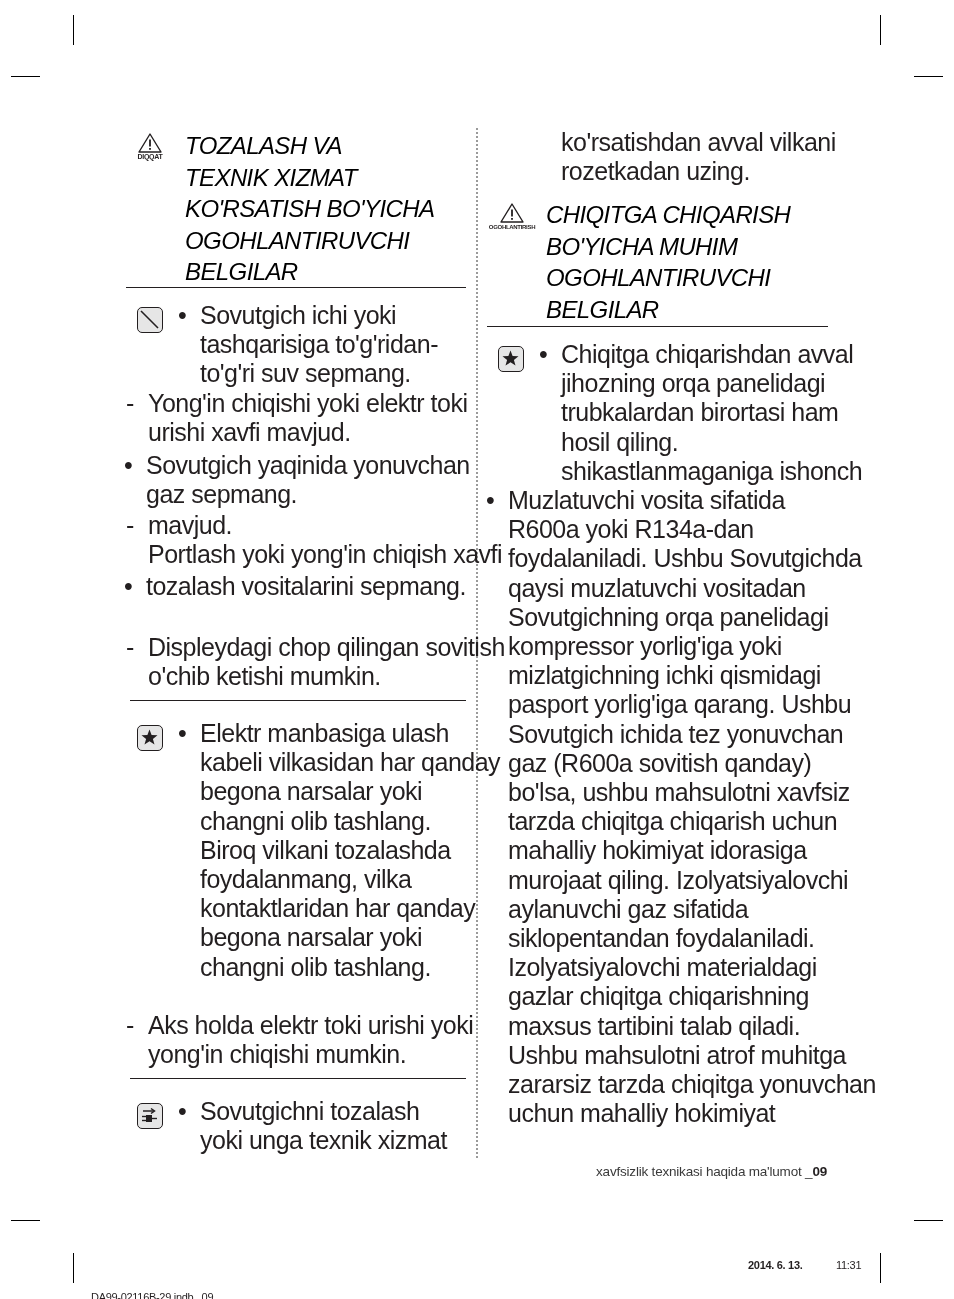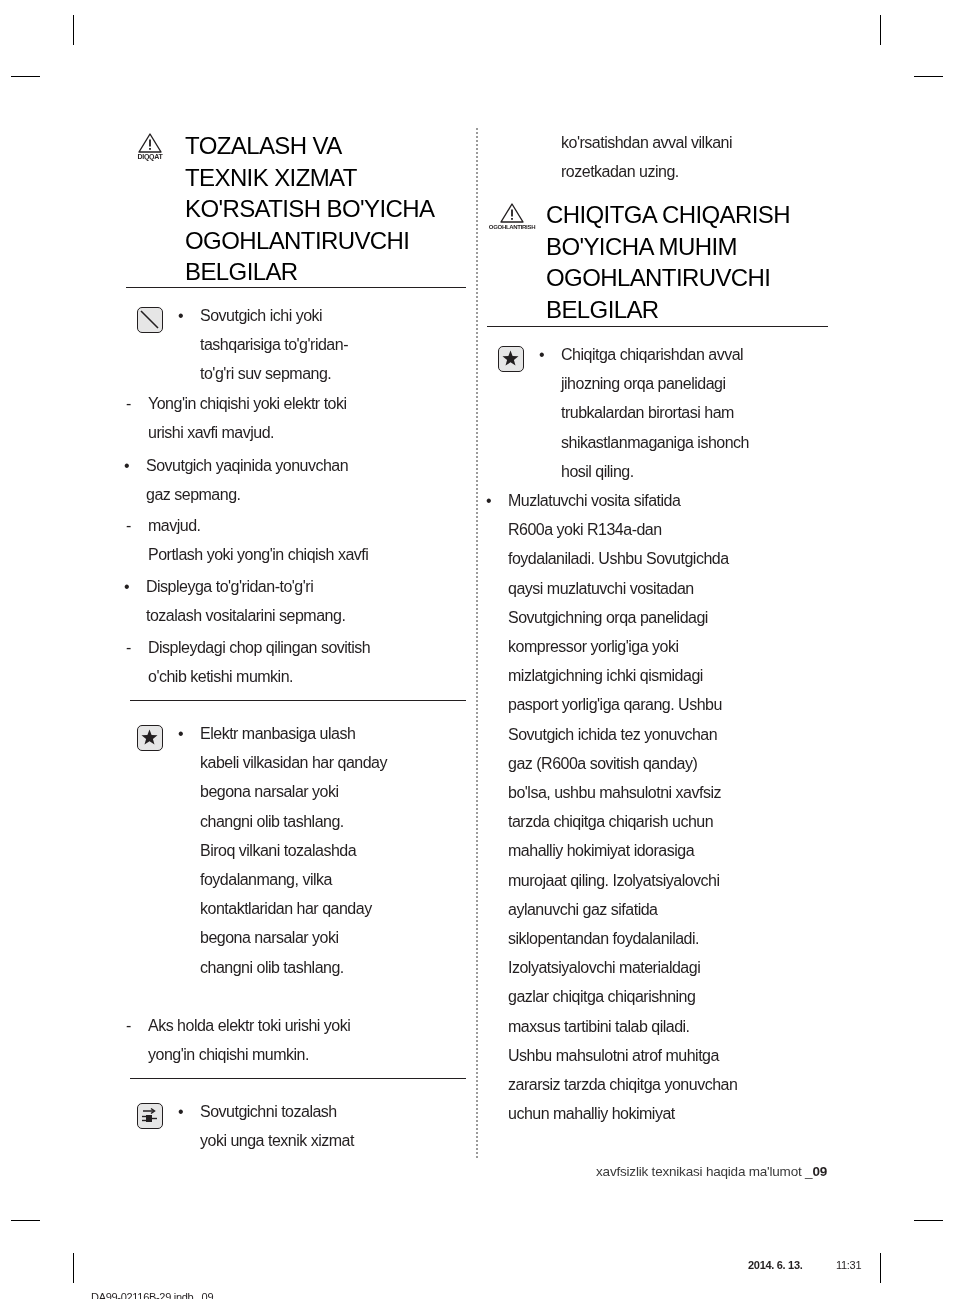--- a/index.html
+++ b/index.html
@@ -3,23 +3,23 @@
 <meta charset="utf-8">
 <style>
   html, body { margin: 0; padding: 0; background: #ffffff; }
   body { width: 954px; height: 1299px; position: relative; overflow: hidden;
          font-family: "Liberation Sans", "DejaVu Sans", sans-serif; color: #231f20; }
   .crop { position: absolute; background: #000; }
   .heading { position: absolute; display: flex; }
   .warn-icon { width: 44px; text-align: center; flex: none; }
   .warn-icon svg { display: block; margin: 0 auto; }
   .warn-label { font-size: 7px; font-weight: bold; letter-spacing: -0.3px; line-height: 8px; display: block; }
-  .heading-title { font-size: 24px; line-height: 31.5px; letter-spacing: -0.6px; color: #000; }
+  .heading-title { font-size: 24px; line-height: 31.5px; letter-spacing: -0.6px; color: #000; font-style: italic; }
   .rule { position: absolute; height: 1px; background: #231f20; }
-  .txt { position: absolute; font-size: 16px; line-height: 29.2px; letter-spacing: -0.5px; color: #231f20; }
+  .txt { position: absolute; font-size: 25px; line-height: 29.2px; letter-spacing: -0.5px; color: #231f20; }
   .item { position: absolute; display: flex; }
   .bullet { width: 22px; flex: none; }
   .dash { width: 22px; flex: none; padding-left: 2px; }
   .sym { position: absolute; width: 26px; height: 26px; border: 1.6px solid #231f20; border-radius: 5px;
          background: #e6e6e6; box-sizing: border-box; }
   .sym svg { display: block; }
   .dotted { position: absolute; left: 476px; top: 128px; width: 0; height: 1030px;
             border-left: 2px dotted #9a9a9a; }
   .footer-right { position: absolute; right: 127px; top: 1164px; font-size: 13.5px; color: #3a3a3a; letter-spacing: -0.2px; }
   .footer-right b { color: #231f20; }
@@ -88,21 +88,20 @@
 <div class="item txt" style="left:124px;top:511px;">
   <span class="dash">-</span>
   <div>
     <div>mavjud.</div>
     <div>Portlash yoki yong'in chiqish xavfi</div>
   </div>
 </div>
 <div class="item txt" style="left:124px;top:572px;">
   <span class="bullet">•</span>
   <div>
-    <div>Displeyga to'g'ridan-to'g'ri</div>
     <div>tozalash vositalarini sepmang.</div>
   </div>
 </div>
 <div class="item txt" style="left:124px;top:633px;">
   <span class="dash">-</span>
   <div>
     <div>Displeydagi chop qilingan sovitish</div>
     <div>o'chib ketishi mumkin.</div>
   </div>
 </div>
@@ -181,22 +180,22 @@
   <svg width="23" height="23" viewBox="0 0 23 23">
       <path d="M11.5 3.5 L13.6 9 L19.5 9.2 L14.9 12.9 L16.5 18.6 L11.5 15.3 L6.5 18.6 L8.1 12.9 L3.5 9.2 L9.4 9 Z" fill="#231f20"></path>
     </svg>
 </div>
 <div class="item txt" style="left:539px;top:340px;">
   <span class="bullet">•</span>
   <div>
     <div>Chiqitga chiqarishdan avval</div>
     <div>jihozning orqa panelidagi</div>
     <div>trubkalardan birortasi ham</div>
+    <div>hosil qiling.</div>
     <div>shikastlanmaganiga ishonch</div>
-    <div>hosil qiling.</div>
   </div>
 </div>
 <div class="item txt" style="left:486px;top:486px;">
   <span class="bullet">•</span>
   <div>
     <div>Muzlatuvchi vosita sifatida</div>
     <div>R600a yoki R134a-dan</div>
     <div>foydalaniladi. Ushbu Sovutgichda</div>
     <div>qaysi muzlatuvchi vositadan</div>
     <div>Sovutgichning orqa panelidagi</div>

